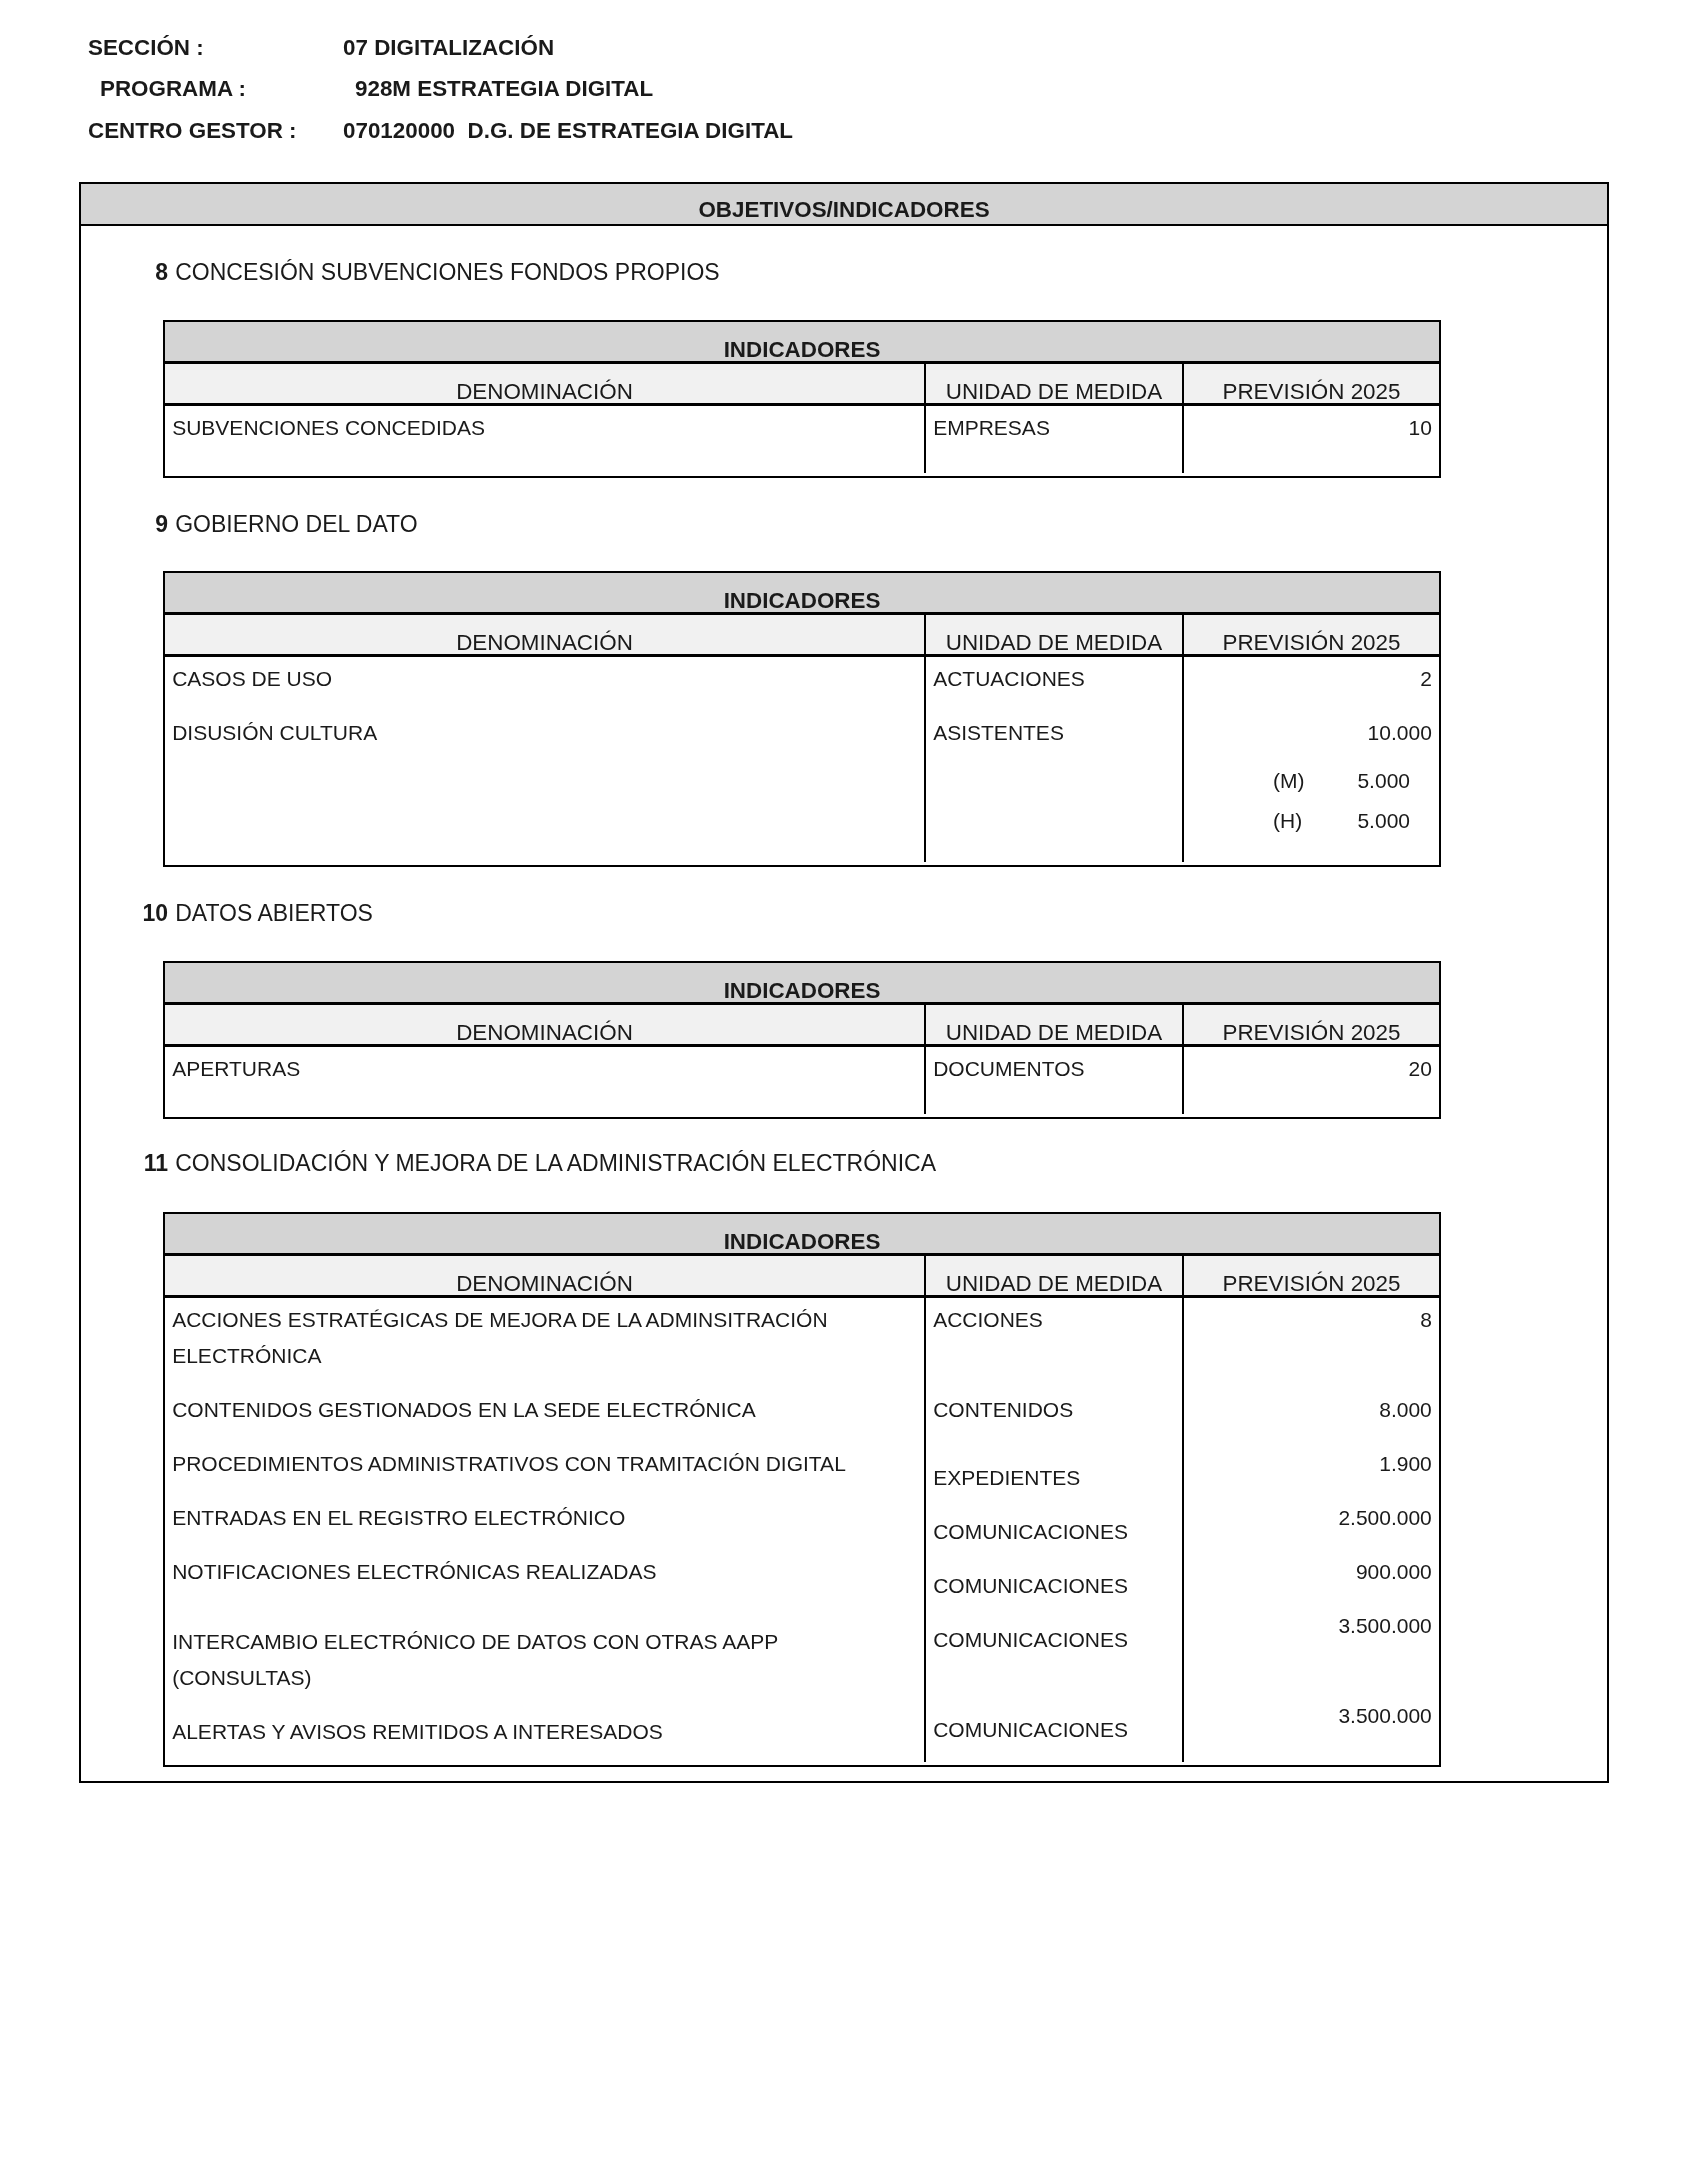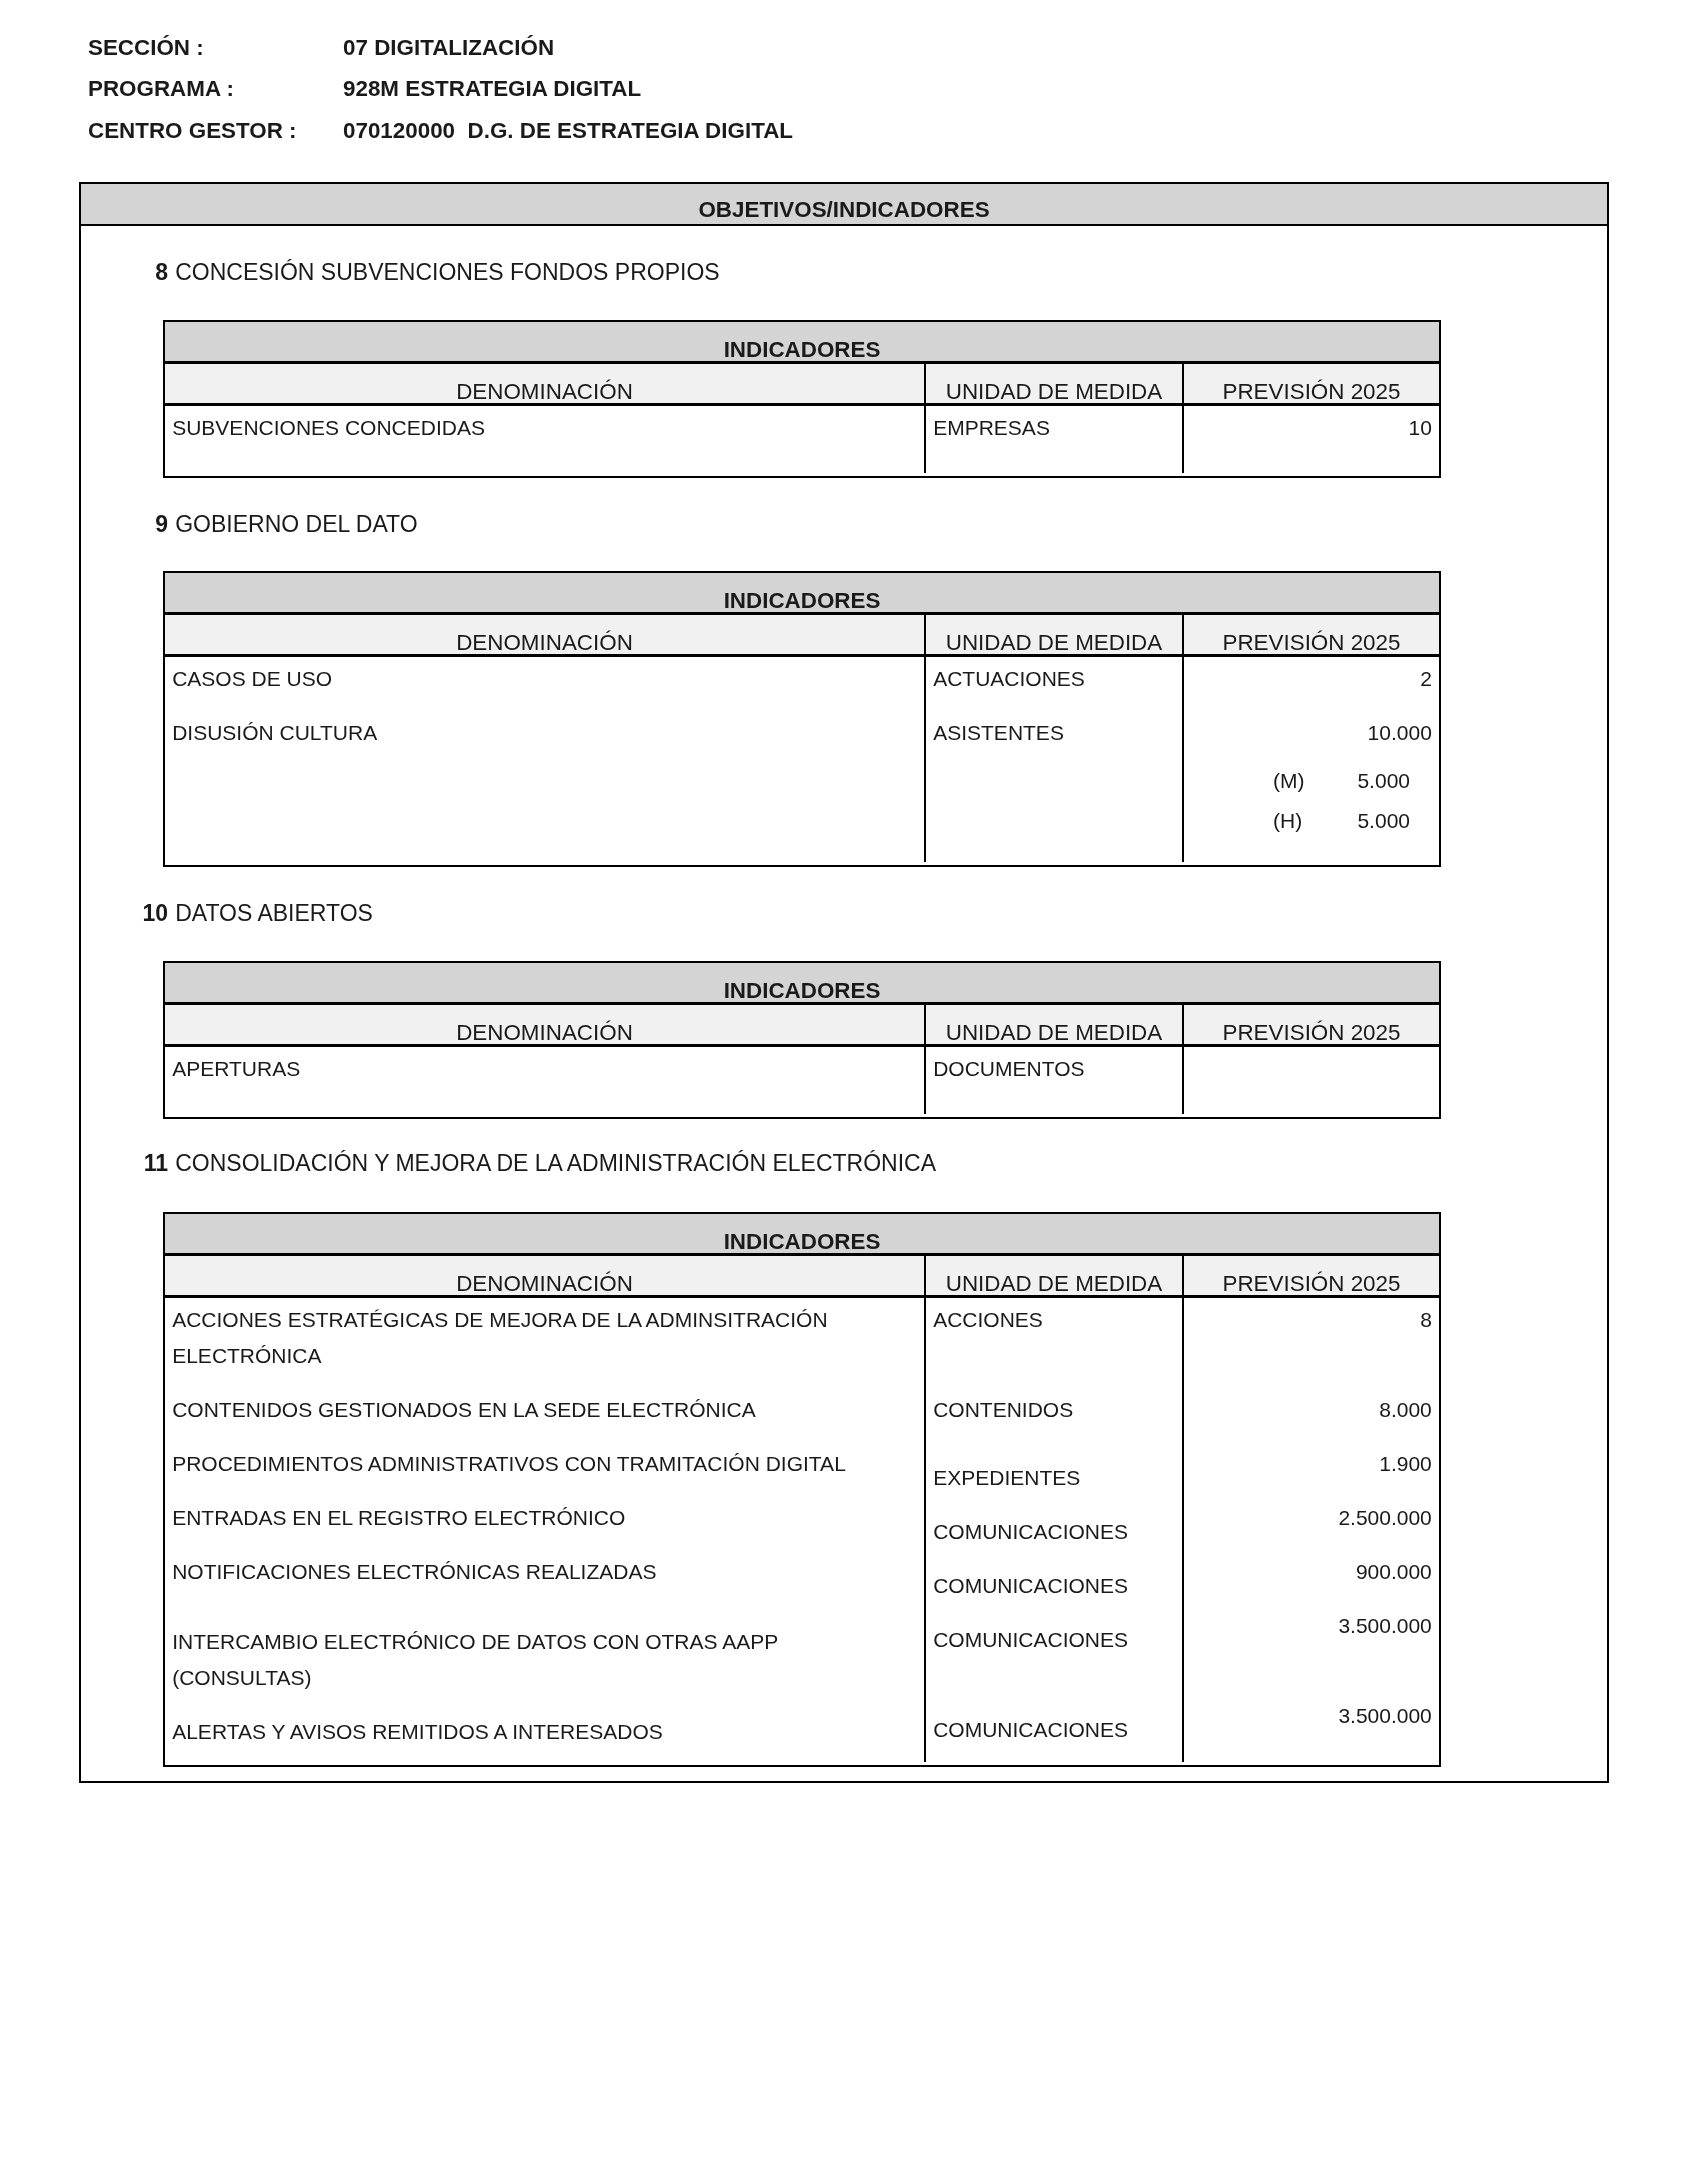--- a/index.html
+++ b/index.html
@@ -2,21 +2,21 @@
 <html style="font-size:11.5px"><head>
 <meta charset="utf-8">
 <style>
   html, body { margin: 0; padding: 0; background: #ffffff; }
   body {
     width: 1693px; height: 2183px; position: relative;
     font-family: "Liberation Sans", sans-serif; color: #1a1a1a;
   }
   .hdr { position: absolute; left: 88px; font-weight: bold; font-size: 22.4px; line-height: 26px; }
   .hdr .lbl { display: inline-block; width: 255px; }
-  #h1 { top: 35px; } #h2 { top: 76px; } #h3 { top: 118px; }
+  #h1 { top: 35px; } #h2 { top: 76px; margin-left: 12px; } #h3 { top: 118px; }
 
   .outer {
     position: absolute; left: 79px; top: 182px; width: 1530px; height: 1601px;
     border: 2.2px solid #000; box-sizing: border-box;
   }
   .outer-head {
     height: 42px; background: #d4d4d4; border-bottom: 2.2px solid #000; box-sizing: border-box;
     text-align: center; font-weight: bold; font-size: 22.4px; line-height: 52px;
   }
   .obj-title {
@@ -135,20 +135,23 @@
       <div class="c2">UNIDAD DE MEDIDA</div>
       <div class="c3">PREVISIÓN 2025</div>
     </div>
     <div class="ind-body" style="height:67px">
       <div class="col1" style="padding-top:4.3px">
           <div class="cell">APERTURAS</div>
         </div>
       <div class="col2" style="padding-top:4.3px">
           <div class="cell">DOCUMENTOS</div>
         </div>
+      <div class="col3" style="padding-top:4.3px">
+          <div class="cell">20</div>
+        </div>
     </div>
   </div>
 
   <div class="obj-title" style="top:965px">
     <span class="num">11</span><span>CONSOLIDACIÓN Y MEJORA DE LA ADMINISTRACIÓN ELECTRÓNICA</span>
   </div>
   <div class="ind" style="top:1028px;height:555px">
     <div class="ind-band">INDICADORES</div>
     <div class="ind-cols">
       <div class="c1">DENOMINACIÓN</div>

